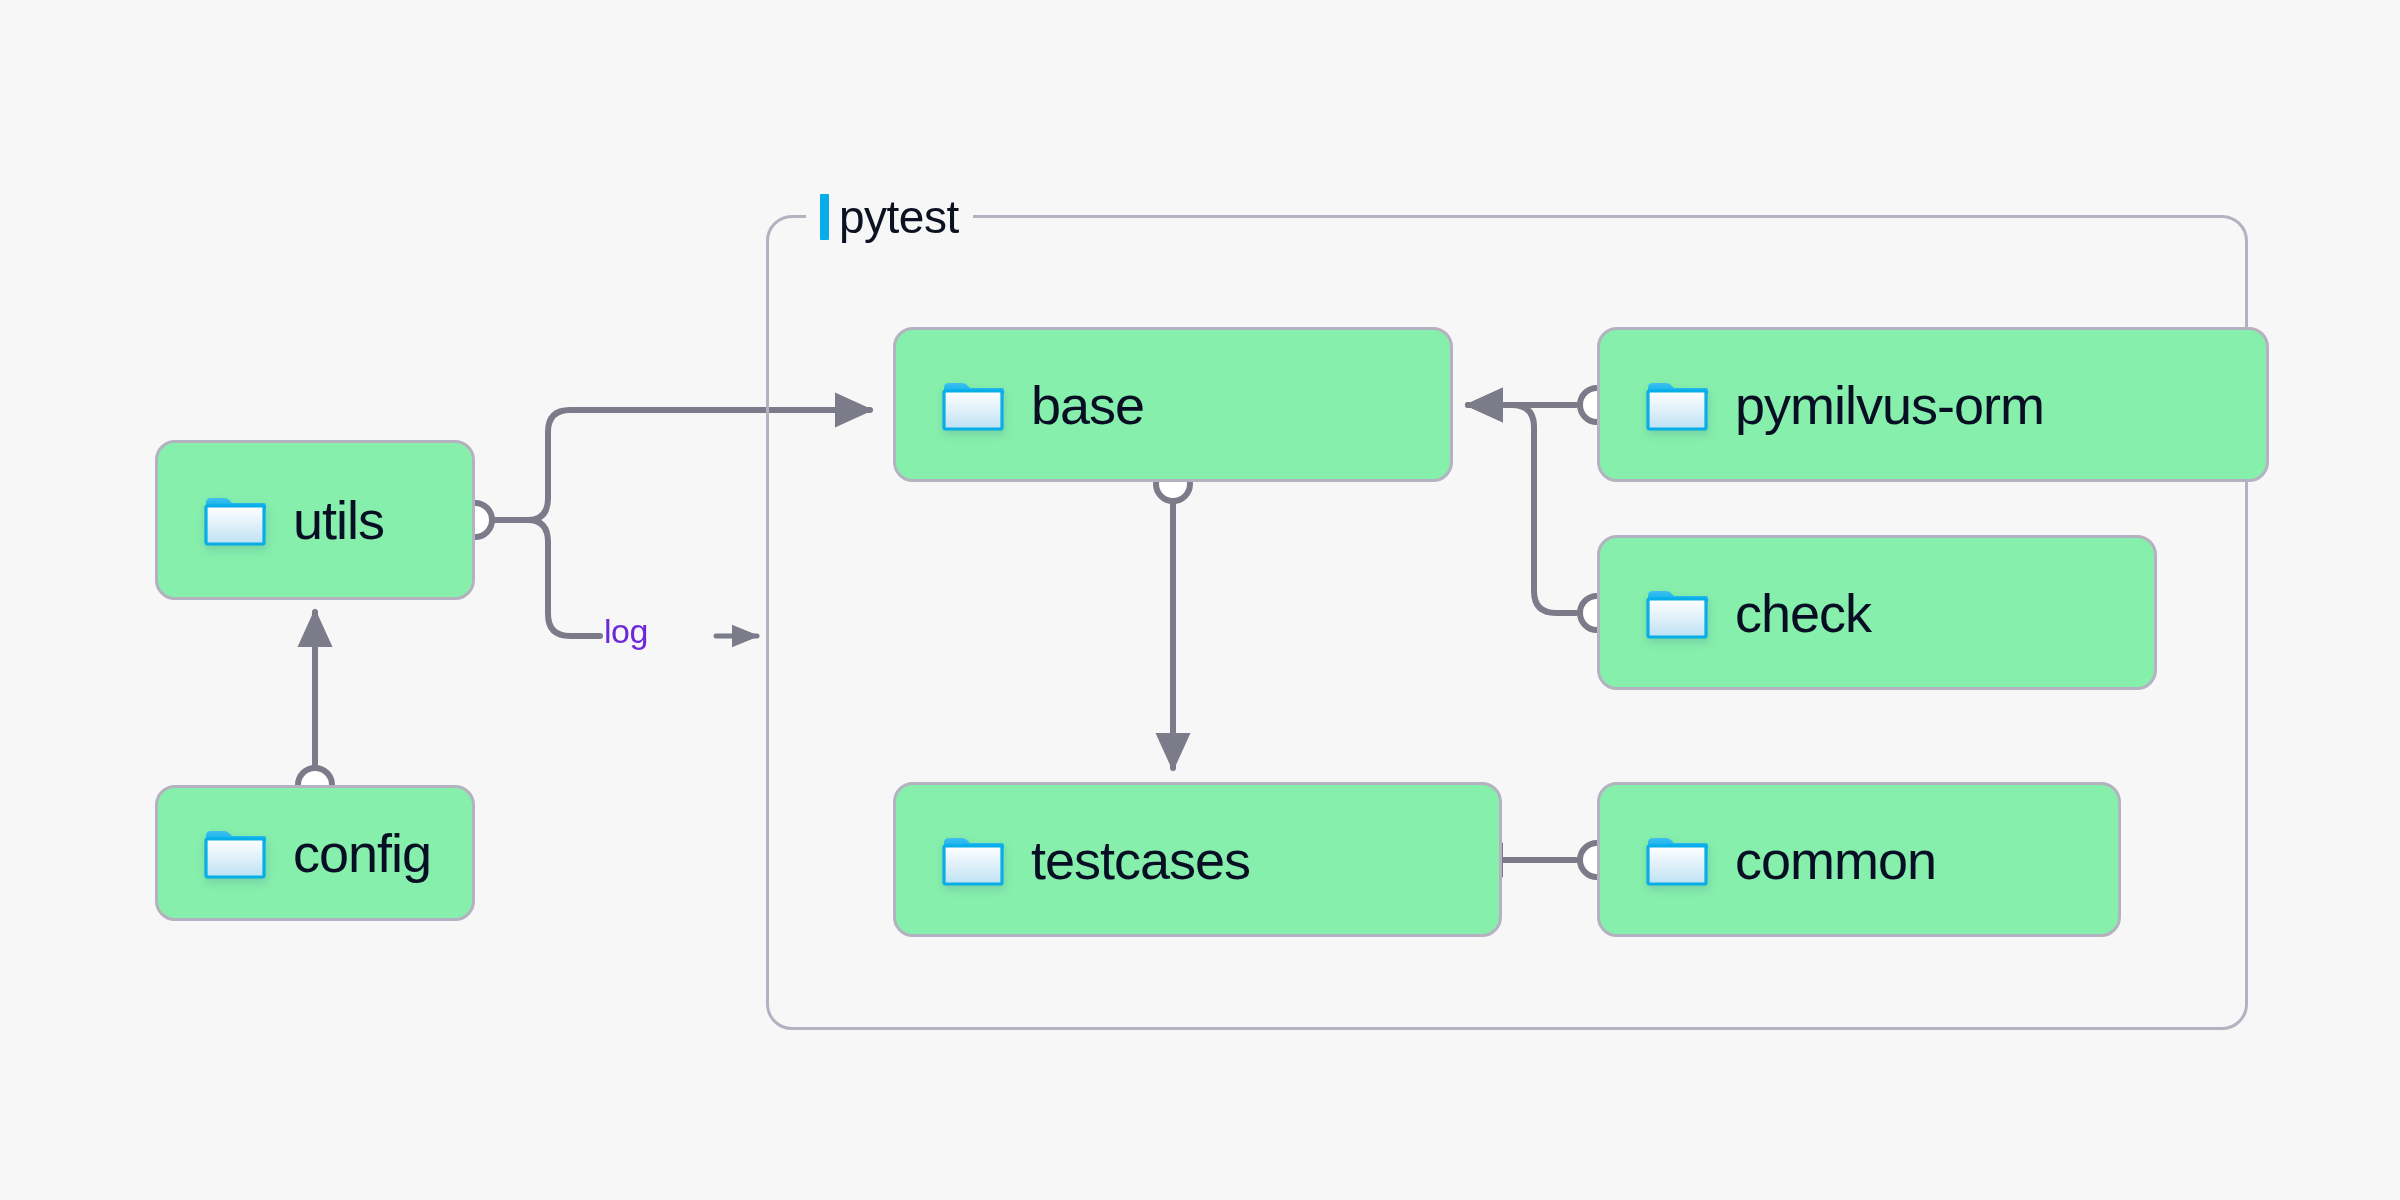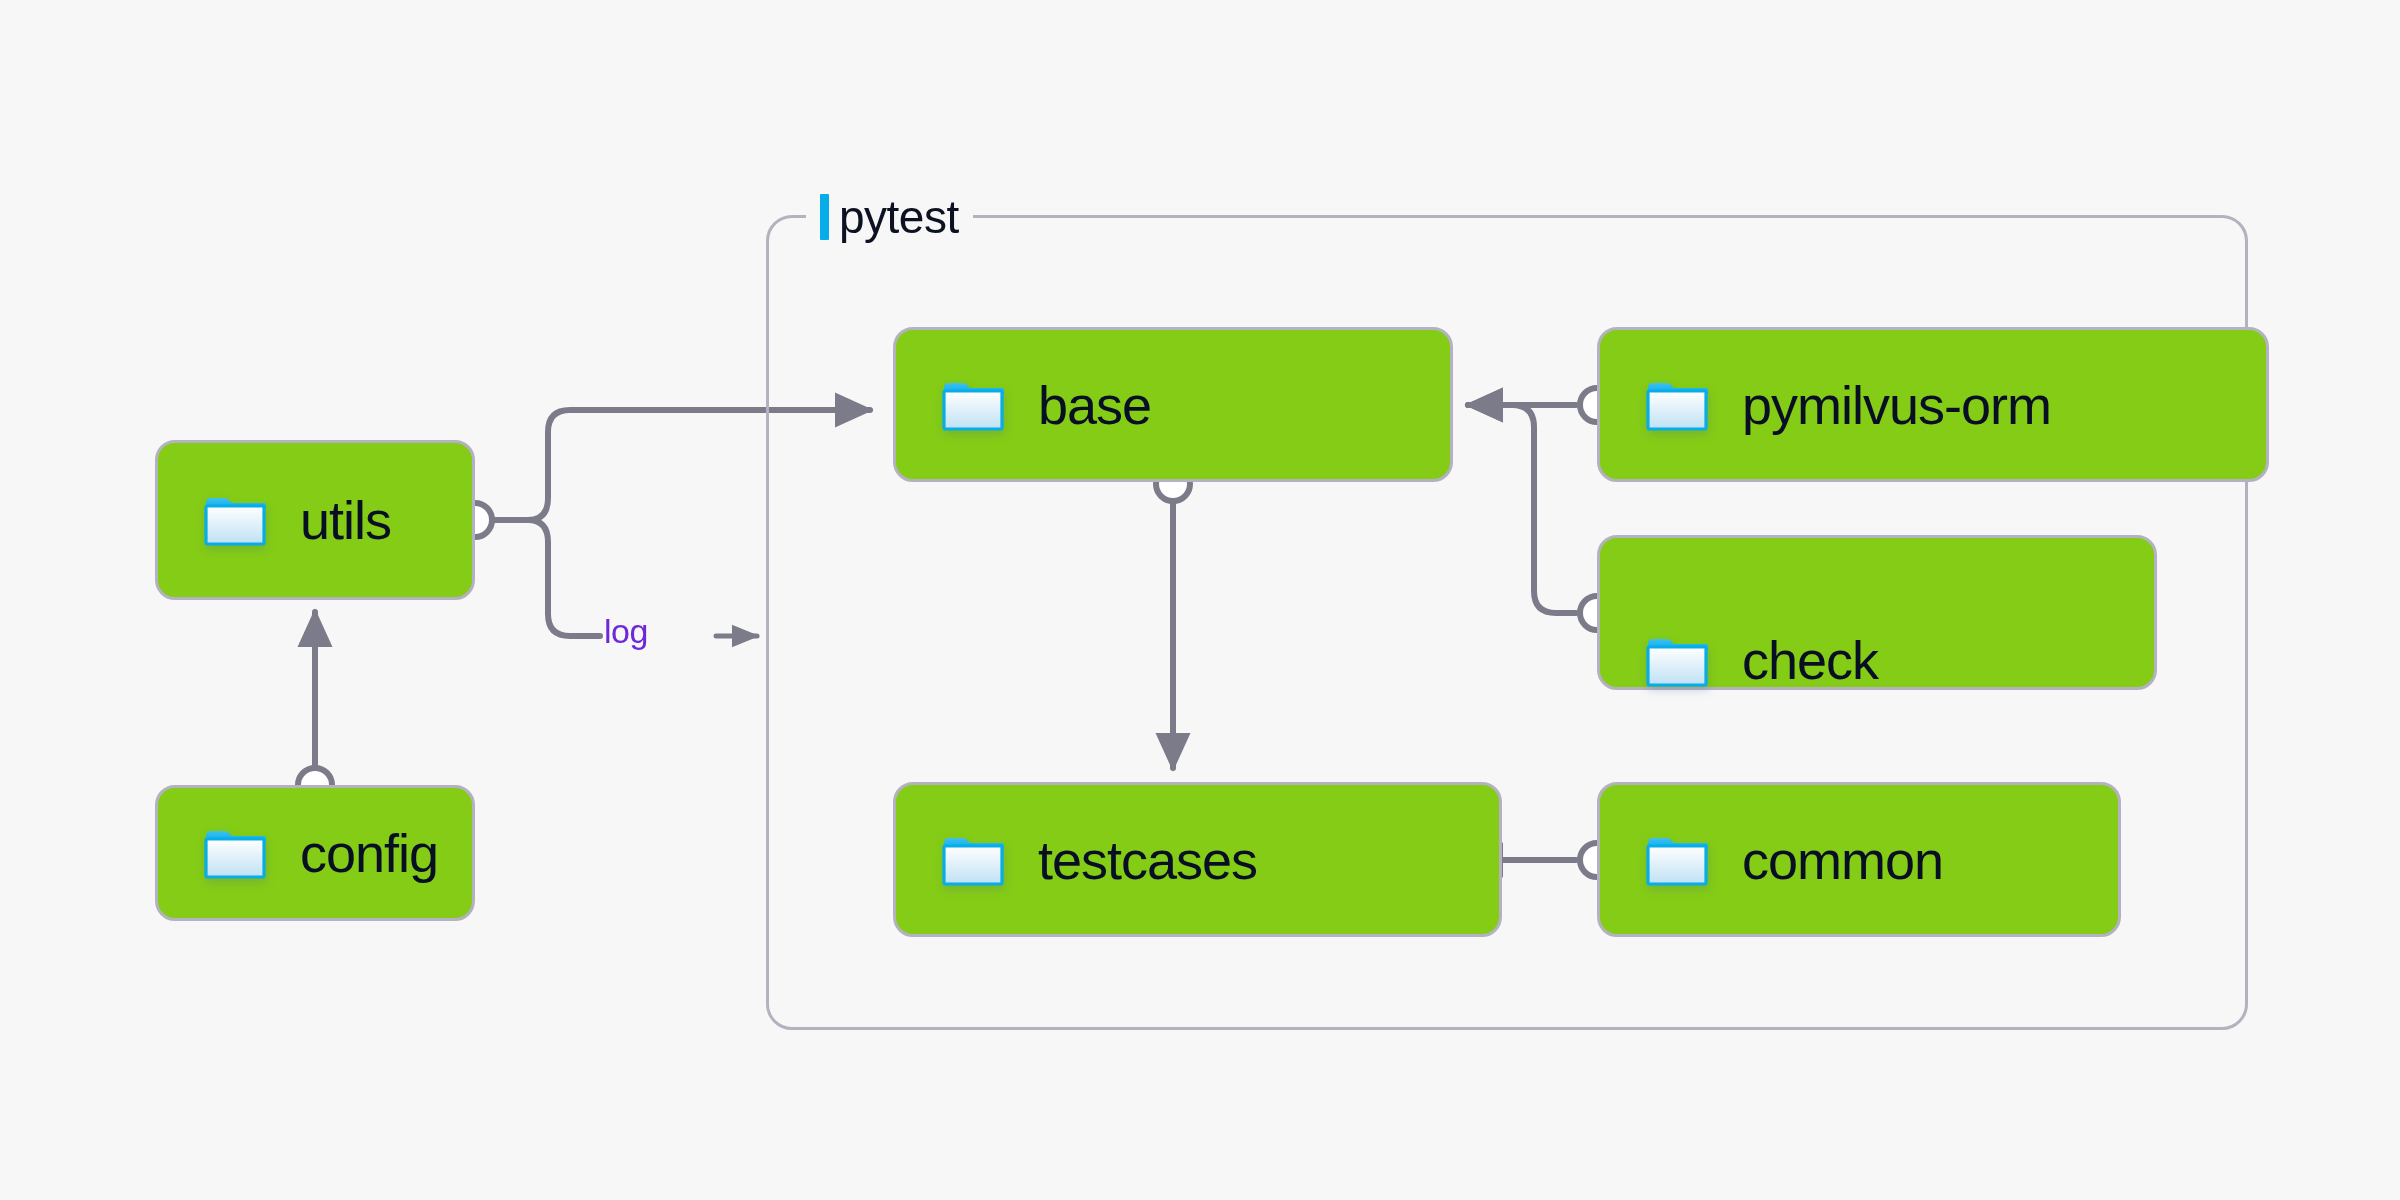--- a/index.html
+++ b/index.html
@@ -55,27 +55,27 @@
   .group-label .txt {
     font-size: 46px;
     color: #0d1222;
     letter-spacing: -0.5px;
   }
 
   
   .node {
     position: absolute;
     box-sizing: border-box;
-    background: #84cc16;
+    background: #86efac;
     border: 3px solid #b4b2c0;
     border-radius: 20px;
     display: flex;
     align-items: center;
     padding-left: 46px;
-    gap: 34px;
+    gap: 27px;
   }
   .node .label {
     font-size: 54px;
     color: #080f24;
     letter-spacing: -1px;
     line-height: 1;
     white-space: nowrap;
   }
   .folder {
     flex: none;
@@ -198,21 +198,21 @@
   <div class="node" style="left:1597px; top:327px; width:672px; height:155px;">
     <span class="folder">
       <svg viewBox="0 0 62 52" width="62" height="52" xmlns="http://www.w3.org/2000/svg">
         <path d="M2 9 q0-5 5-5 h13 q3 0 5 2 l3 3 h32 q2 0 2 2 v4 h-60 z" fill="url(#folderTab)"></path>
         <rect x="2" y="12" width="58" height="38" rx="1.5" fill="url(#folderGrad)" stroke="#06ade8" stroke-width="3.2"></rect>
       </svg>
     </span>
     <span class="label">pymilvus-orm</span>
   </div>
 
-  <div class="node" style="left:1597px; top:535px; width:560px; height:155px;align-items:flex-end;">
+  <div class="node" style="left:1597px; top:535px; width:560px; height:155px;">
     <span class="folder">
       <svg viewBox="0 0 62 52" width="62" height="52" xmlns="http://www.w3.org/2000/svg">
         <path d="M2 9 q0-5 5-5 h13 q3 0 5 2 l3 3 h32 q2 0 2 2 v4 h-60 z" fill="url(#folderTab)"></path>
         <rect x="2" y="12" width="58" height="38" rx="1.5" fill="url(#folderGrad)" stroke="#06ade8" stroke-width="3.2"></rect>
       </svg>
     </span>
     <span class="label">check</span>
   </div>
 
   <div class="node" style="left:1597px; top:782px; width:524px; height:155px;">

